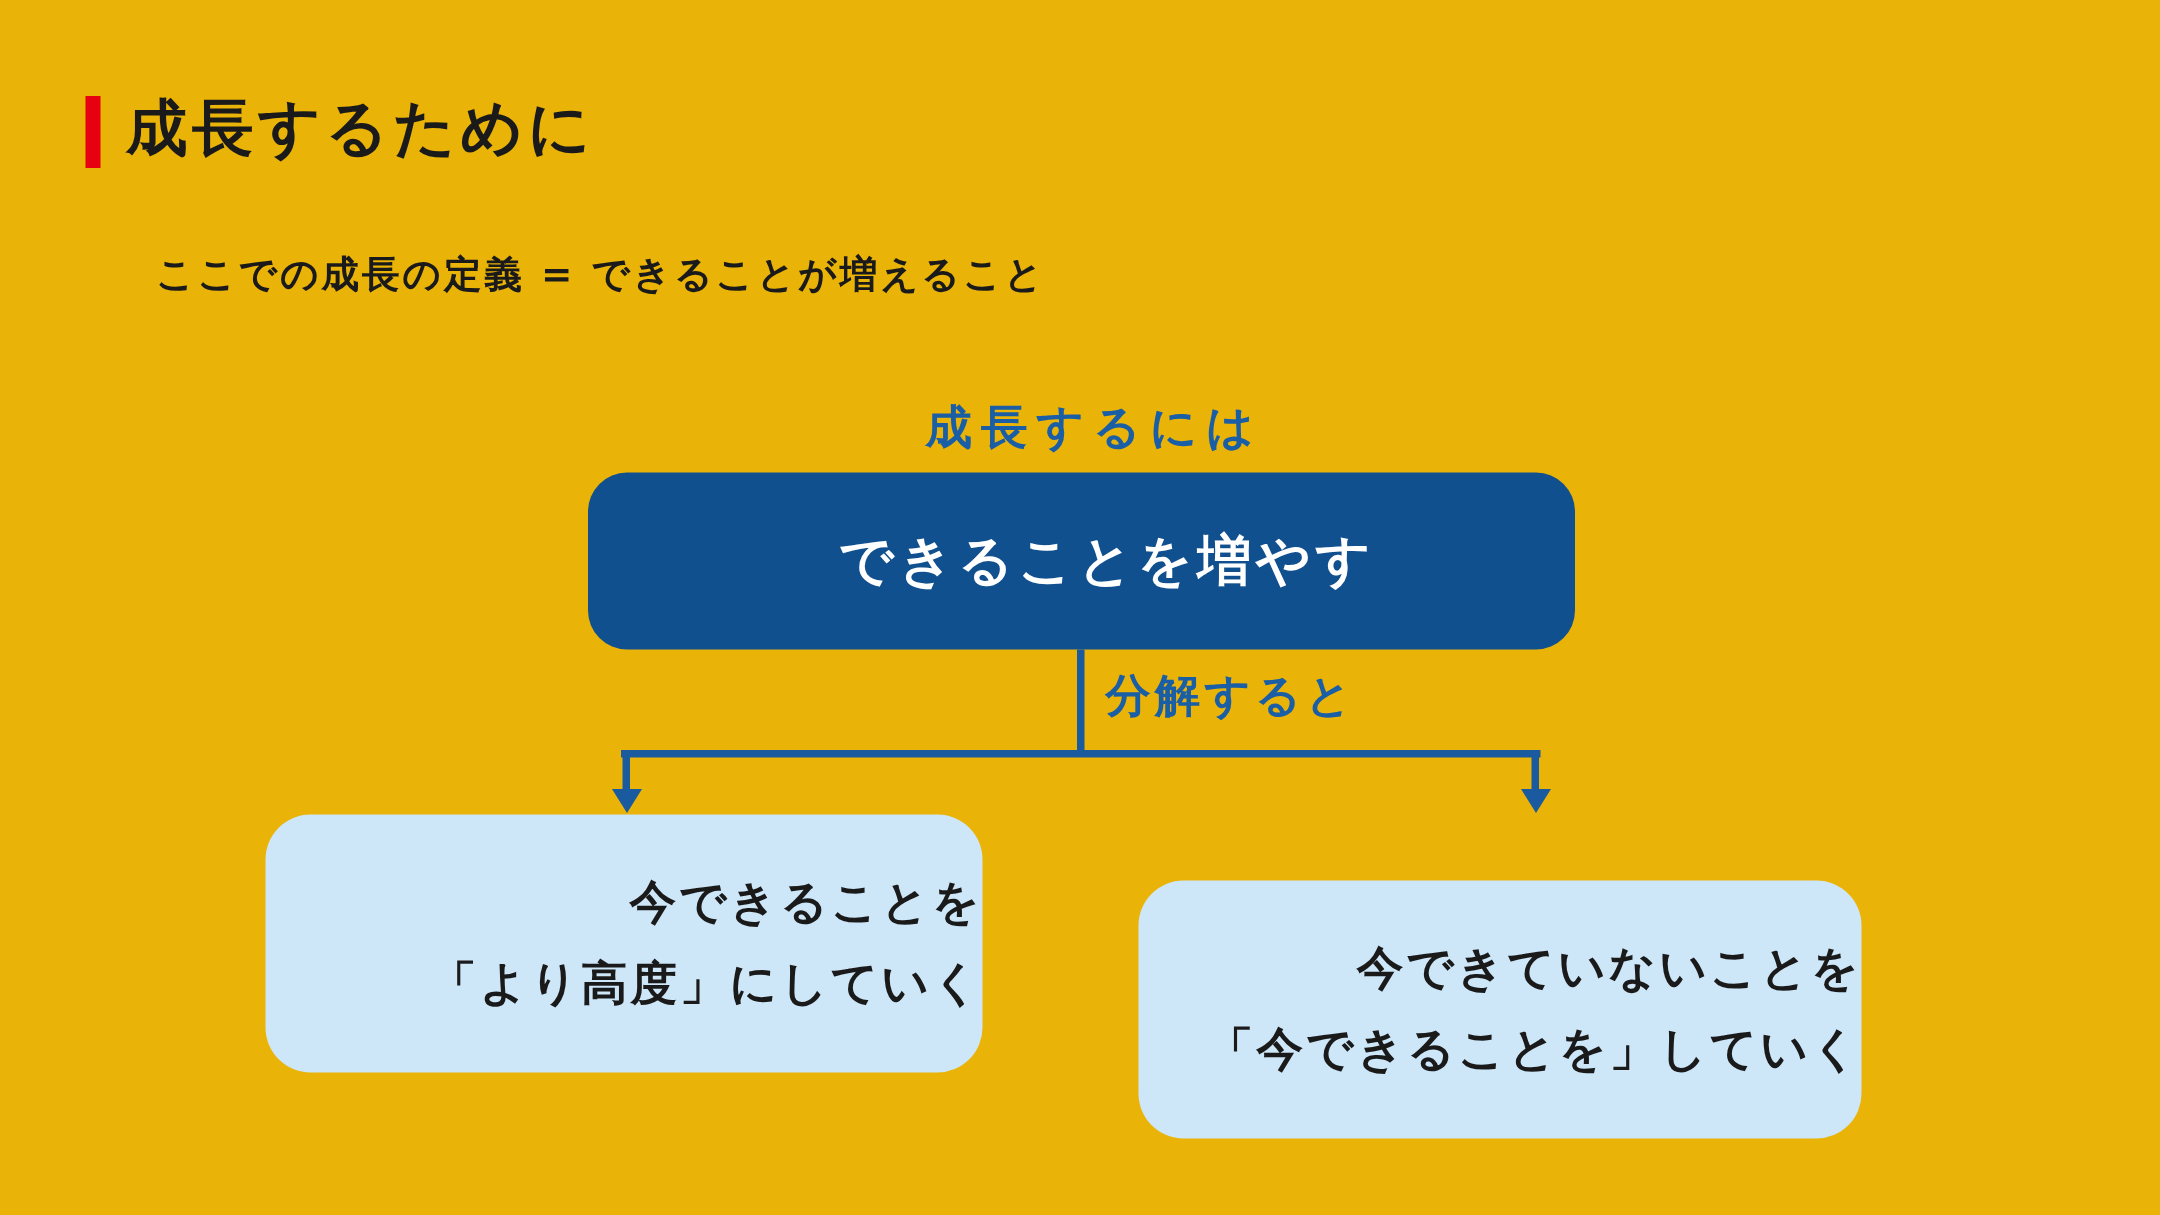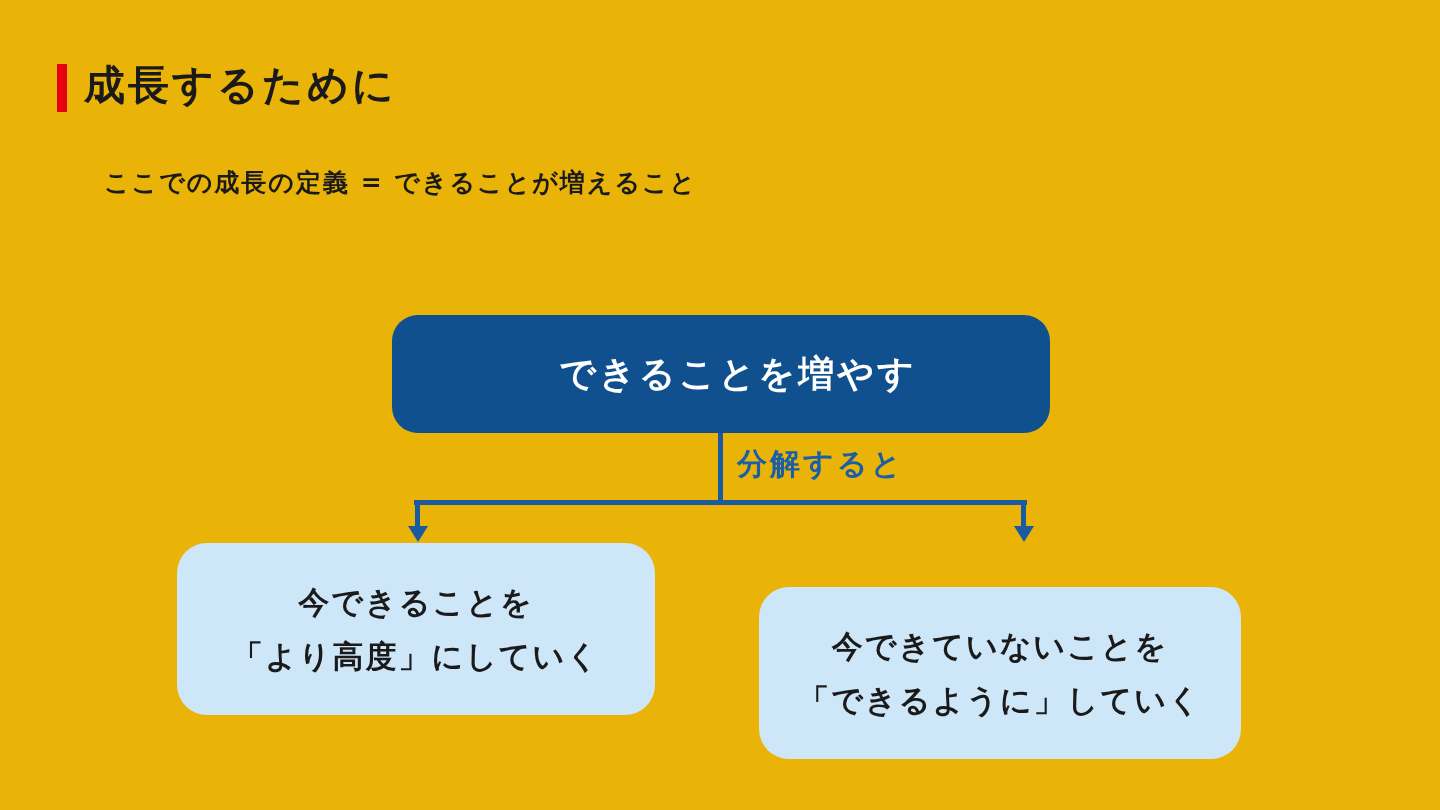--- a/index.html
+++ b/index.html
@@ -90,21 +90,21 @@
     margin-left: 34px;
   }
   .leaf-box {
     position: absolute;
     top: 543px;
     height: 172px;
     background: var(--light-blue);
     border-radius: 30px;
     display: flex;
     flex-direction: column;
-    align-items: center;
+    align-items: flex-end;
     justify-content: center;
   }
   .leaf-box.left  { left: 177px; width: 478px; }
   .leaf-box.right { left: 759px; width: 482px; margin-top: 44px; }
   .leaf-box .box-line {
     color: var(--text-black);
     font-size: 31px;
     font-weight: bold;
     letter-spacing: 2px;
     line-height: 54px;
@@ -131,20 +131,21 @@
 </head>
 <body>
 
 <div class="slide">
 
   <div class="title-bar"></div>
   <h1 class="page-title">成長するために</h1>
 
   <div class="subtitle">ここでの成長の定義 = できることが増えること</div>
 
+  <div class="caption-top">成長するには</div>
 
   <div class="root-box">
     <span class="box-text">できることを増やす</span>
   </div>
 
   <div class="branch-label">分解すると</div>
 
   <div class="conn conn-stem"></div>
   <div class="conn conn-hbar"></div>
   <div class="conn conn-leg-left"></div>
@@ -152,16 +153,16 @@
   <div class="arrowhead left"></div>
   <div class="arrowhead right"></div>
 
   <div class="leaf-box left">
     <span class="box-line">今できることを</span>
     <span class="box-line">「より高度」にしていく</span>
   </div>
 
   <div class="leaf-box right">
     <span class="box-line">今できていないことを</span>
-    <span class="box-line">「できるように」していく</span>
+    <span class="box-line">「今できることを」していく</span>
   </div>
 
 </div>
 
 </body></html>

